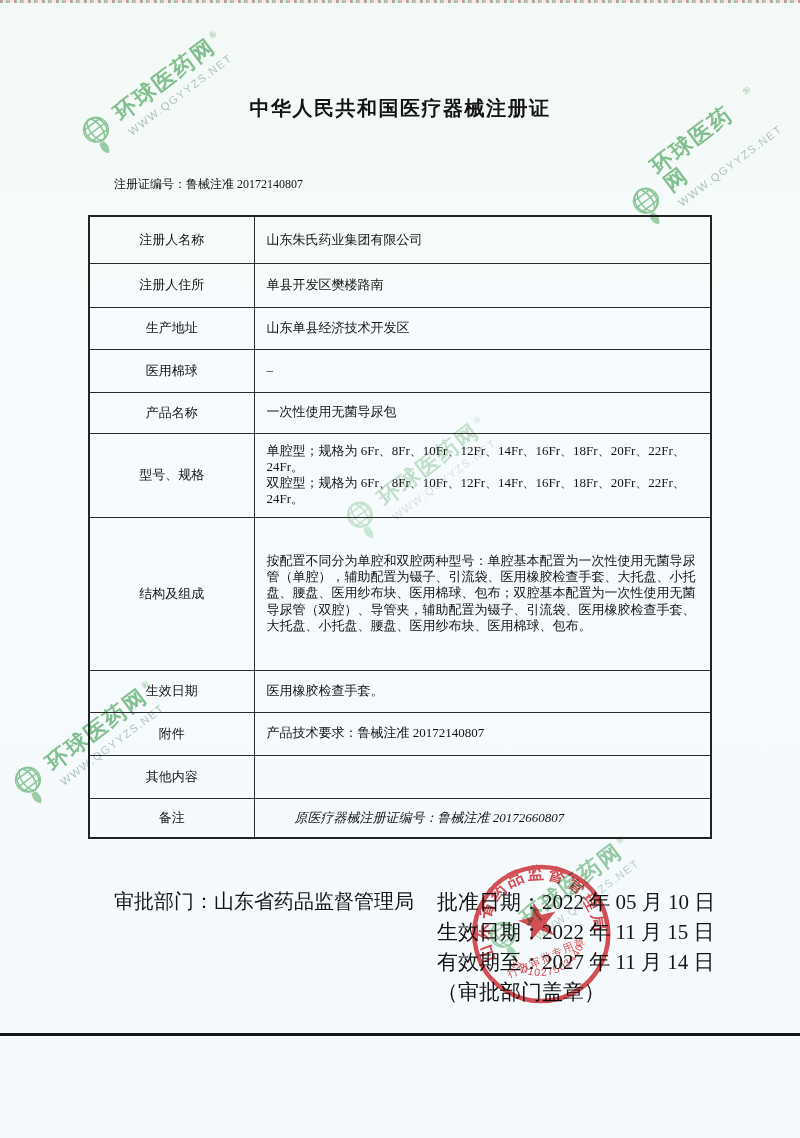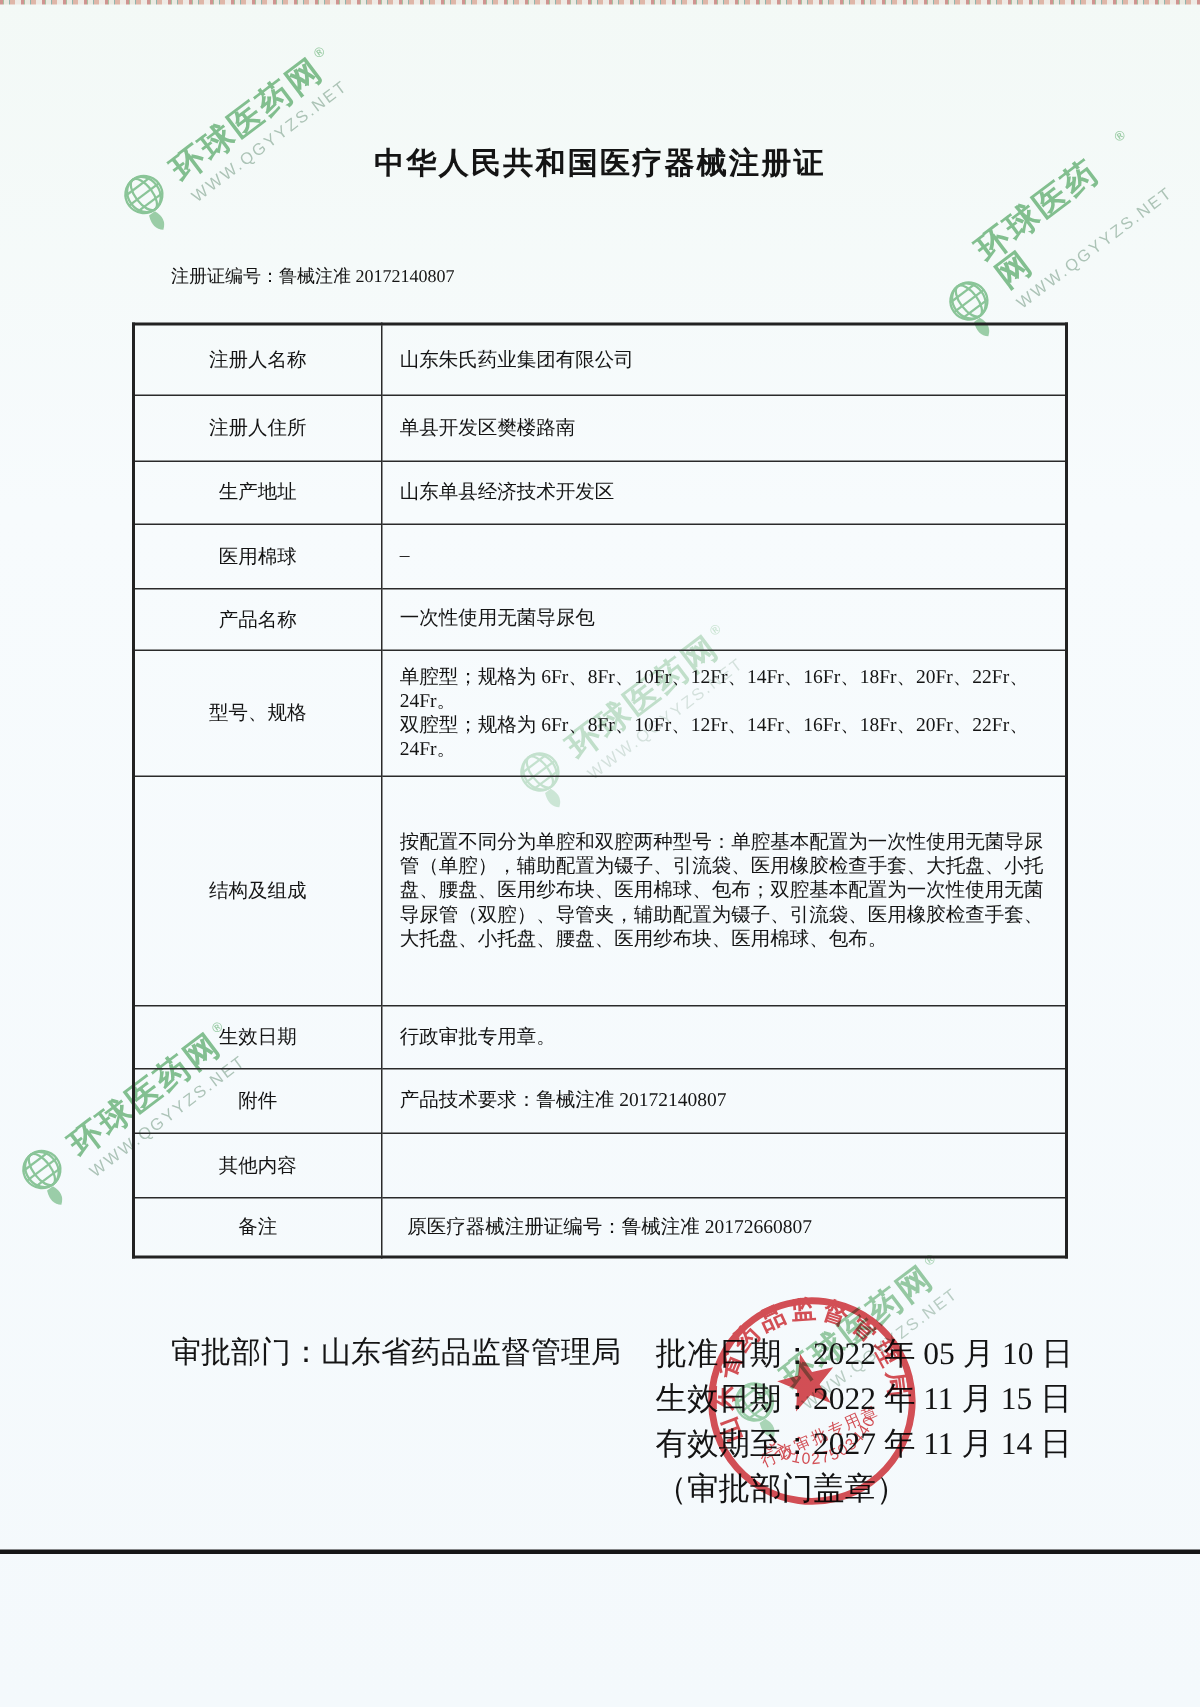--- a/index.html
+++ b/index.html
@@ -38,21 +38,21 @@
   }
   table.cert-table{border:2px solid #222;}
   td.lbl{text-align:center;padding:2px 4px;}
   td.val{
     padding:3px 10px 3px 12px;
     line-height:1.25;
     white-space:pre-line;
     text-align:left;
     margin-left:25px;
   }
-  td.val.indent-sm{padding-left:17px;}
+  td.val.indent-sm{padding-left:40px;font-style:italic;}
   tr.r1{height:47px}tr.r2{height:44px}tr.r3{height:42px}
   tr.r4{height:43px}tr.r5{height:42px}tr.r6{height:41px}
   tr.r7{height:84px}tr.r8{height:153px}tr.r9{height:42px}
   tr.r10{height:43px}tr.r11{height:43px}tr.r12{height:40px}
 
   .footer-dept{position:absolute;top:888px;left:114px;font-size:20px;z-index:2;}
   .footer-date{position:absolute;left:437px;font-size:21px;z-index:2;}
   .fd1{top:888px}.fd2{top:918px}.fd3{top:948px}.fd4{top:978px}
   .bottom-rule{
     position:absolute;top:1033px;left:0;width:800px;height:3px;
@@ -225,21 +225,21 @@
         <td class="lbl">型号、规格</td>
         <td class="val">单腔型；规格为 6Fr、8Fr、10Fr、12Fr、14Fr、16Fr、18Fr、20Fr、22Fr、24Fr。
 双腔型；规格为 6Fr、8Fr、10Fr、12Fr、14Fr、16Fr、18Fr、20Fr、22Fr、24Fr。</td>
       </tr>
       <tr class="r8">
         <td class="lbl">结构及组成</td>
         <td class="val">按配置不同分为单腔和双腔两种型号：单腔基本配置为一次性使用无菌导尿管（单腔），辅助配置为镊子、引流袋、医用橡胶检查手套、大托盘、小托盘、腰盘、医用纱布块、医用棉球、包布；双腔基本配置为一次性使用无菌导尿管（双腔）、导管夹，辅助配置为镊子、引流袋、医用橡胶检查手套、大托盘、小托盘、腰盘、医用纱布块、医用棉球、包布。</td>
       </tr>
       <tr class="r9">
         <td class="lbl">生效日期</td>
-        <td class="val">行政审批专用章。</td>
+        <td class="val">医用橡胶检查手套。</td>
       </tr>
       <tr class="r10">
         <td class="lbl">附件</td>
         <td class="val">产品技术要求：鲁械注准 20172140807</td>
       </tr>
       <tr class="r11">
         <td class="lbl">其他内容</td>
         <td class="val"></td>
       </tr>
       <tr class="r12">

